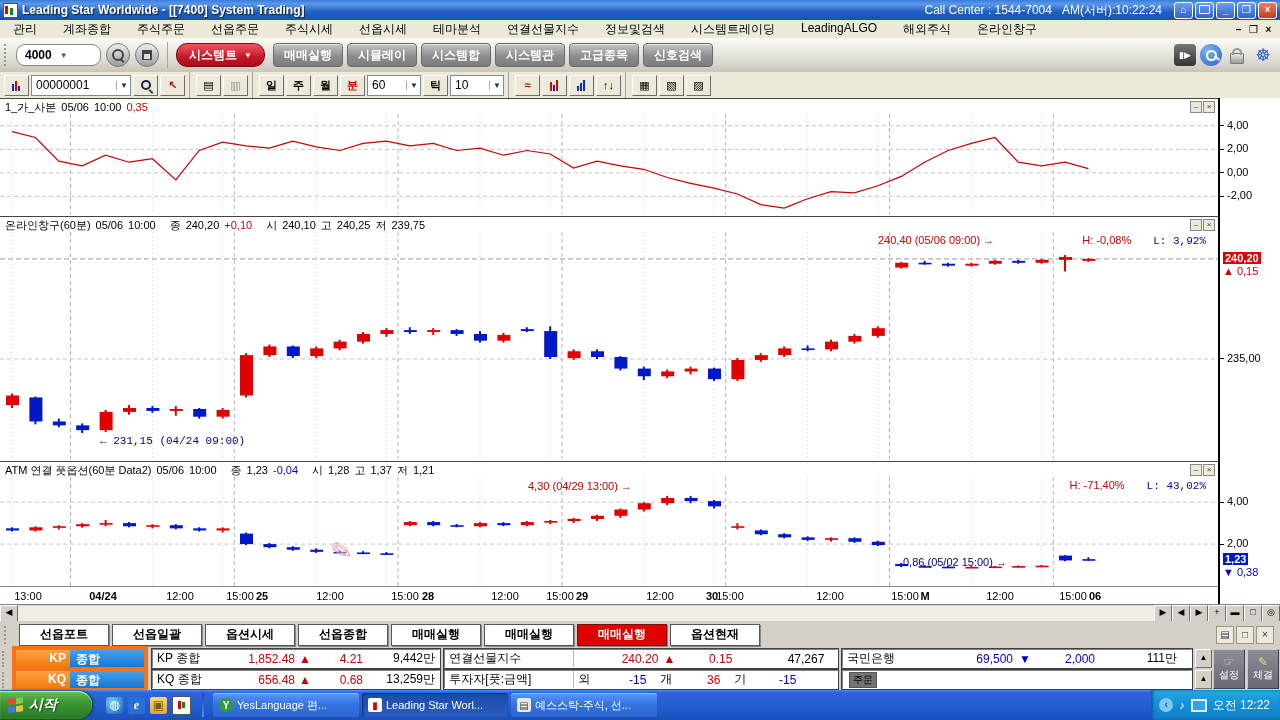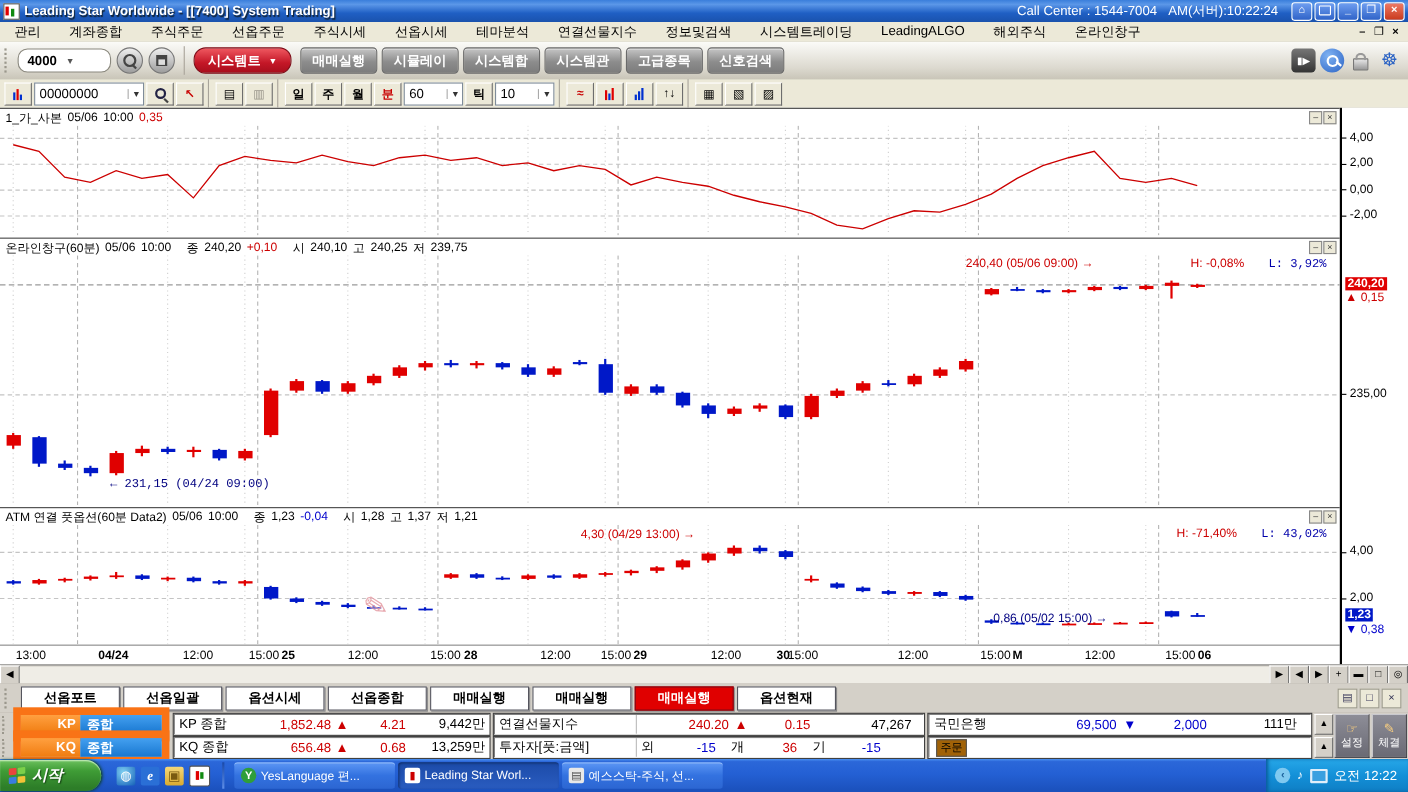--- a/index.html
+++ b/index.html
@@ -87,28 +87,28 @@
   .tabrow{position:absolute;left:0;top:621px;width:1280px;height:27px;background:#d4d0c8;display:flex;align-items:center;border-bottom:1px solid #9a978c;}
   .tab{height:20px;min-width:76px;margin-left:3px;background:#fff;border:1px solid #55555e;box-shadow:1px 1px 0 #888;
     display:flex;align-items:center;justify-content:center;font-weight:bold;font-size:12px;padding:0 6px;}
   .tab.active{background:#e00000;color:#fff;border-color:#7d0a16;}
   .tabicons{margin-left:auto;display:flex;margin-right:6px;}
   .tabicons span{width:16px;height:16px;border:1px solid #9a978c;background:#ece9d8;margin-left:2px;font-size:10px;line-height:15px;text-align:center;color:#335;}
   
   .quotes{position:absolute;left:0;top:648px;width:1280px;height:42px;background:#d4d0c8;}
   .qrow{position:absolute;left:0;width:1212px;height:21px;display:flex;align-items:center;}
   .qgrip{width:8px;height:16px;border-left:2px dotted #9a978c;margin-left:2px;flex:none;}
-  .badge{display:flex;flex:none;border:7px solid #f97316;height:17px;}
+  .badge{display:flex;flex:none;border:4px solid #f97316;height:17px;}
   .badge .code{width:50px;background:linear-gradient(180deg,#ffa040,#f07c10);color:#fff;font-weight:bold;text-align:right;padding:1px 4px 0 0;}
   .badge .lbl{width:68px;background:linear-gradient(180deg,#44a0f0,#1877d0);color:#fff;font-weight:bold;padding:1px 0 0 6px;}
   .qcell{height:17px;background:#fff;border:1px solid;border-color:#808080 #fff #fff #808080;outline:1px solid #404040;
     display:flex;align-items:center;font-size:12px;white-space:nowrap;margin-left:4px;}
   .qcell .nm{padding:0 4px;} .qcell .rt{text-align:right;}
   .up{color:#cc0000;} .dn{color:#0000cc;}
-  .chip{border:1px solid #555;background:#a16207;font-size:10px;padding:0 3px;margin-left:6px;}
+  .chip{border:1px solid #555;background:#737373;font-size:10px;padding:0 3px;margin-left:6px;}
   .upbtn{width:15px;height:17px;background:#d4d0c8;border:1px solid;border-color:#fff #6d6d6d #6d6d6d #fff;font-size:8px;text-align:center;line-height:15px;margin-left:3px;flex:none;}
   .sidebtns{position:absolute;left:1212px;top:0;width:68px;height:42px;display:flex;}
   .sidebtn{flex:1;margin:1px;background:linear-gradient(180deg,#8d8d97,#6a6a74);border:1px solid;border-color:#c9c9cf #3d3d45 #3d3d45 #c9c9cf;
     color:#fff;font-size:10px;display:flex;flex-direction:column;align-items:center;justify-content:center;}
   .sidebtn .ic{font-size:12px;color:#ffd27f;line-height:12px;}
   
   .taskbar{position:absolute;left:0;top:690px;width:1280px;height:30px;display:flex;align-items:center;
     background:linear-gradient(180deg,#4a90f2 0%,#2b67d9 8%,#2460d4 45%,#1b51bd 95%);}
   .startbtn{height:28px;width:92px;flex:none;display:flex;align-items:center;border-radius:0 14px 14px 0;
     background:linear-gradient(180deg,#6cc15e 0%,#3f9c36 35%,#2d7d28 90%);box-shadow:inset 0 1px 1px #bfe8b4,1px 0 3px #0a3a0a;
@@ -211,21 +211,21 @@
 
   <div class="toolbar2">
     <span class="sbtn" style="margin-left:4px">
         <span class="chbars">
           <i style="height:7px;background:#0030d0"></i>
           <i style="height:10px;background:#e00000"></i>
           <i style="height:5px;background:#0030d0"></i>
         </span>
       </span>
     <span class="scombo" style="width:92px">
-        <span style="flex:1">00000000</span>
+        <span style="flex:1">00000001</span>
         <span class="arr">▼</span>
       </span>
     <span class="sbtn">
         <span class="magicon" style="border-color:#224;width:6px;height:6px"></span>
       </span>
     <span class="sbtn red">↖</span>
     <span class="vsep" style="margin:0 4px"></span>
     <span class="sbtn">▤</span>
     <span class="sbtn dis">▥</span>
     <span class="vsep" style="margin:0 4px"></span>

